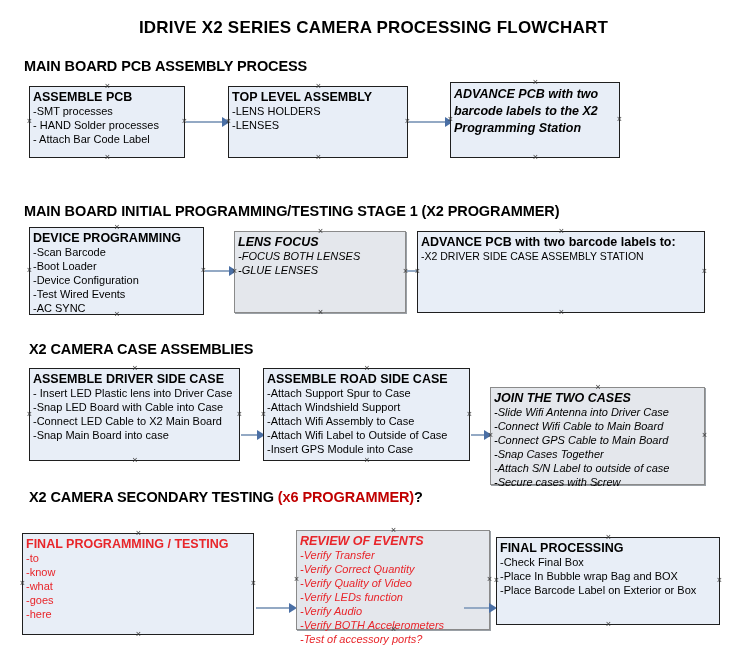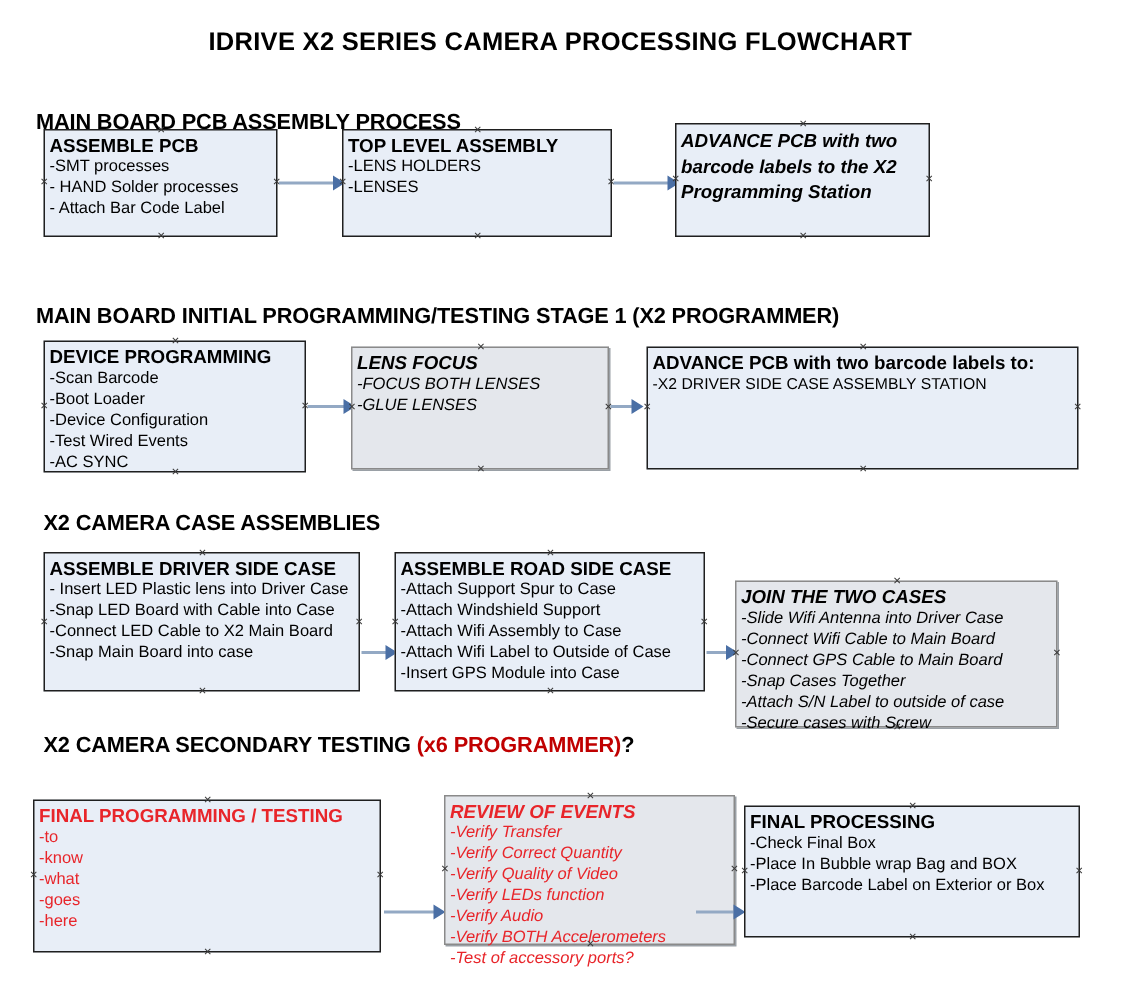--- a/index.html
+++ b/index.html
@@ -93,21 +93,21 @@
   }
   .handle:before{content:"\00D7";}
 </style>
 </head>
 <body>
 
 <div class="canvas">
 
   <div class="doc-title">IDRIVE X2  SERIES CAMERA PROCESSING FLOWCHART</div>
 
-  <div class="section-title" style="left:24px;top:58px;margin-top:16px;">MAIN BOARD PCB ASSEMBLY PROCESS</div>
+  <div class="section-title" style="left:24px;top:58px;">MAIN BOARD PCB ASSEMBLY PROCESS</div>
 
   <div class="box" style="left:29px;top:86px;width:156px;height:72px;">
     <div class="bx-body">
       <div class="bx-title">ASSEMBLE PCB</div>
       <div class="bx-line">-SMT processes</div>
       <div class="bx-line">- HAND Solder processes</div>
       <div class="bx-line">- Attach Bar Code Label</div>
     </div>
     <span class="handle" style="left:50%;top:-4px;margin-left:-3px;"></span>
     <span class="handle" style="left:50%;bottom:-4px;margin-left:-3px;"></span>
@@ -171,21 +171,21 @@
     </div>
     <span class="handle" style="left:50%;top:-4px;margin-left:-3px;"></span>
     <span class="handle" style="left:50%;bottom:-4px;margin-left:-3px;"></span>
     <span class="handle" style="left:-4px;top:50%;margin-top:-4px;"></span>
     <span class="handle" style="right:-4px;top:50%;margin-top:-4px;"></span>
   </div>
 
   <div class="conn" style="left:407px;top:270px;width:18px;"></div>
   <div class="arrowhead" style="left:421px;top:266px;"></div>
 
-  <div class="box" style="left:431px;top:231px;width:288px;height:82px;">
+  <div class="box" style="left:417px;top:231px;width:288px;height:82px;">
     <div class="bx-body">
       <div class="bx-title">ADVANCE PCB with two barcode labels to:</div>
       <div class="bx-line" style="font-size:10.5px;">-X2 DRIVER  SIDE  CASE  ASSEMBLY STATION</div>
     </div>
     <span class="handle" style="left:50%;top:-4px;margin-left:-3px;"></span>
     <span class="handle" style="left:50%;bottom:-4px;margin-left:-3px;"></span>
     <span class="handle" style="left:-4px;top:50%;margin-top:-4px;"></span>
     <span class="handle" style="right:-4px;top:50%;margin-top:-4px;"></span>
   </div>
 

